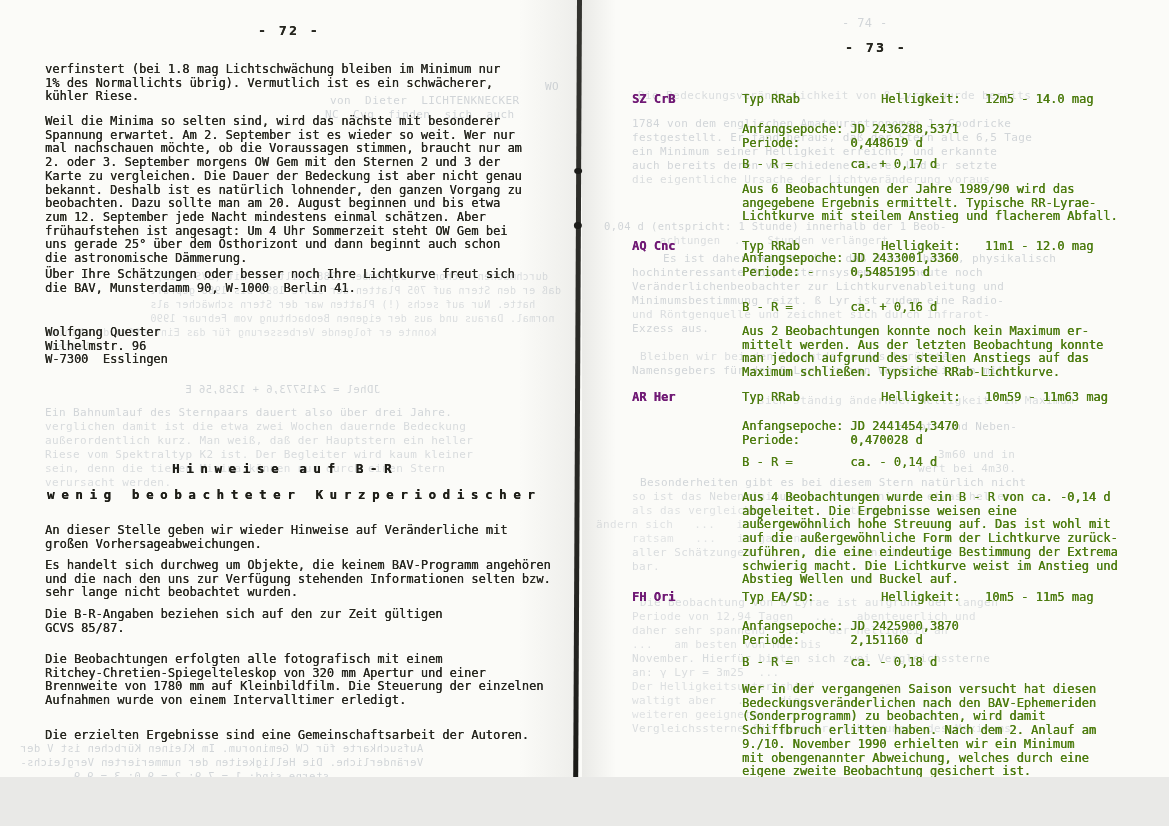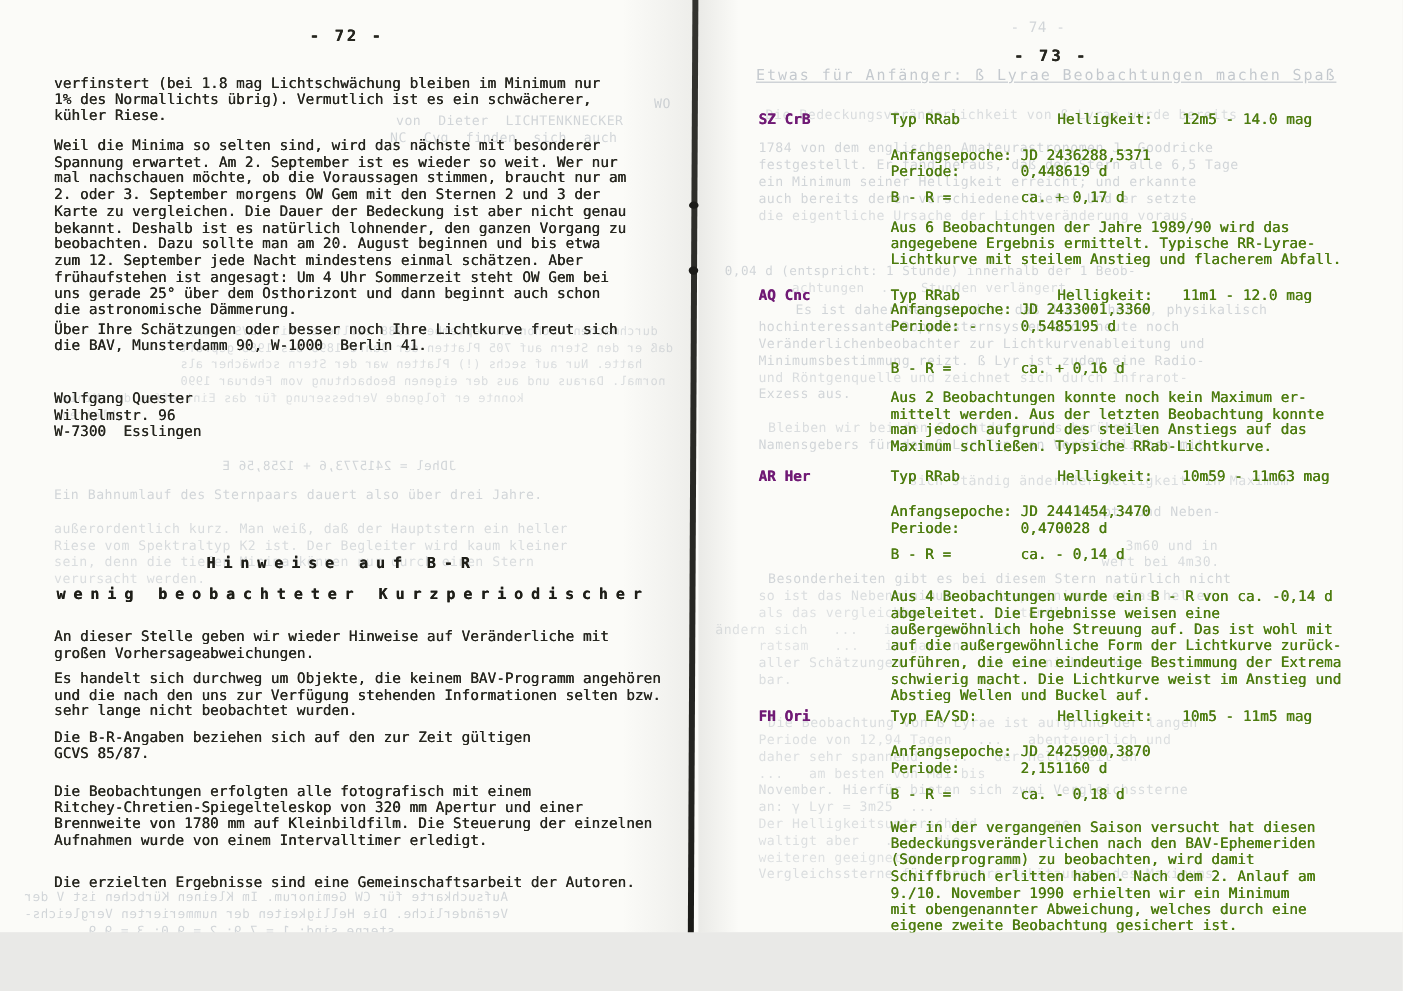--- a/index.html
+++ b/index.html
@@ -156,21 +156,20 @@
 Bedeckungsveränderlichen nach den BAV-Ephemeriden
 (Sonderprogramm) zu beobachten, wird damit
 Schiffbruch erlitten haben. Nach dem 2. Anlauf am
 9./10. November 1990 erhielten wir ein Minimum
 mit obengenannter Abweichung, welches durch eine
 eigene zweite Beobachtung gesichert ist.</pre>
     </div>
   </div>
 
 <div class="g" style="left: 842px; top: 17px; font-size: 12px;">- 74 -</div>
-    <div class="g u" style="left: 630px; top: 56px; font-size: 12.5px; opacity: 0.5;">Etwas für Anfänger: ß Lyrae Beobachtungen machen Spaß</div>
     <div class="g" style="left: 638px; top: 89px; opacity: 0.3;">Die Bedeckungsveränderlichkeit von ß Lyrae wurde bereits</div>
     <div class="g" style="left: 632px; top: 117px;">1784 von dem englischen Amateurastronomen J. Goodricke</div>
     <div class="g" style="left: 632px; top: 131px;">festgestellt. Er fand heraus, daß der Stern alle 6,5 Tage</div>
     <div class="g" style="left: 632px; top: 145px;">ein Minimum seiner Helligkeit erreicht; und erkannte</div>
     <div class="g" style="left: 632px; top: 159px;">auch bereits deren verschiedene Tiefe. Und er setzte</div>
     <div class="g" style="left: 632px; top: 173px; opacity: 0.3;">die eigentliche Ursache der Lichtveränderung voraus.</div>
     <div class="g" style="left: 604px; top: 220px; font-size: 10.5px;">0,04 d (entspricht: 1 Stunde) innerhalb der 1 Beob-</div>
     <div class="g" style="left: 660px; top: 234px; font-size: 10.5px; opacity: 0.3;">achtungen  ...  Stunden verlängert.</div>
     <div class="g" style="left: 640px; top: 252px; margin-left: 23px;">Es ist daher kein Wunder, daß dieses helle, physikalisch</div>
     <div class="g" style="left: 632px; top: 266px;">hochinteressante Doppelsternsystem auch heute noch</div>
@@ -205,20 +204,21 @@
     <div class="g" style="left: 330px; top: 94px;">von  Dieter  LICHTENKNECKER</div>
     <div class="g" style="left: 325px; top: 108px;">NC  Cyg  finden  sich  auch</div>
     <div class="g m" style="left: 150px; top: 270px; font-size: 10px; opacity: 0.3;">durchmachen. Schon im September 1988 teilte er mit (BVS 3213).</div>
     <div class="g m" style="left: 150px; top: 284px; font-size: 10px; opacity: 0.3;">daß er den Stern auf 705 Platten der Jahre 1898 bis 1988 geprüft</div>
     <div class="g m" style="left: 150px; top: 298px; font-size: 10px; opacity: 0.3;">hatte. Nur auf sechs (!) Platten war der Stern schwächer als</div>
     <div class="g m" style="left: 150px; top: 312px; font-size: 10px; opacity: 0.3;">normal. Daraus und aus der eigenen Beobachtung vom Februar 1990</div>
     <div class="g m" style="left: 45px; top: 326px; font-size: 10px; opacity: 0.28;">konnte er folgende Verbesserung für das Eintreffen der Minima</div>
     <div class="g m" style="left: 45px; top: 340px; font-size: 10px; opacity: 0.28;">ableiten:</div>
     <div class="g m" style="left: 185px; top: 383px; font-size: 10.5px;">JDhel = 2415773,6 + 1258,56 E</div>
     <div class="g" style="left: 45px; top: 406px;">Ein Bahnumlauf des Sternpaars dauert also über drei Jahre.</div>
+    <div class="g" style="left: 45px; top: 420px; opacity: 0.32;">verglichen damit ist die etwa zwei Wochen dauernde Bedeckung</div>
     <div class="g" style="left: 45px; top: 434px; opacity: 0.32;">außerordentlich kurz. Man weiß, daß der Hauptstern ein heller</div>
     <div class="g" style="left: 45px; top: 448px; opacity: 0.32;">Riese vom Spektraltyp K2 ist. Der Begleiter wird kaum kleiner</div>
     <div class="g" style="left: 45px; top: 462px; opacity: 0.3;">sein, denn die tiefen Minima können nur durch einen Stern</div>
     <div class="g" style="left: 45px; top: 476px; opacity: 0.3;">verursacht werden.</div>
     <div class="g m" style="left: 20px; top: 742px; font-size: 10.5px;">Aufsuchkarte für CW Geminorum. Im Kleinen Kürbchen ist V der</div>
     <div class="g m" style="left: 20px; top: 756px; font-size: 10.5px;">Veränderliche. Die Helligkeiten der nummerierten Vergleichs-</div>
     <div class="g m" style="left: 60px; top: 770px; font-size: 10.5px;">sterne sind: 1 = 7,9; 2 = 9,0; 3 = 9,9 .</div>
   </div>
 
 </body></html>

